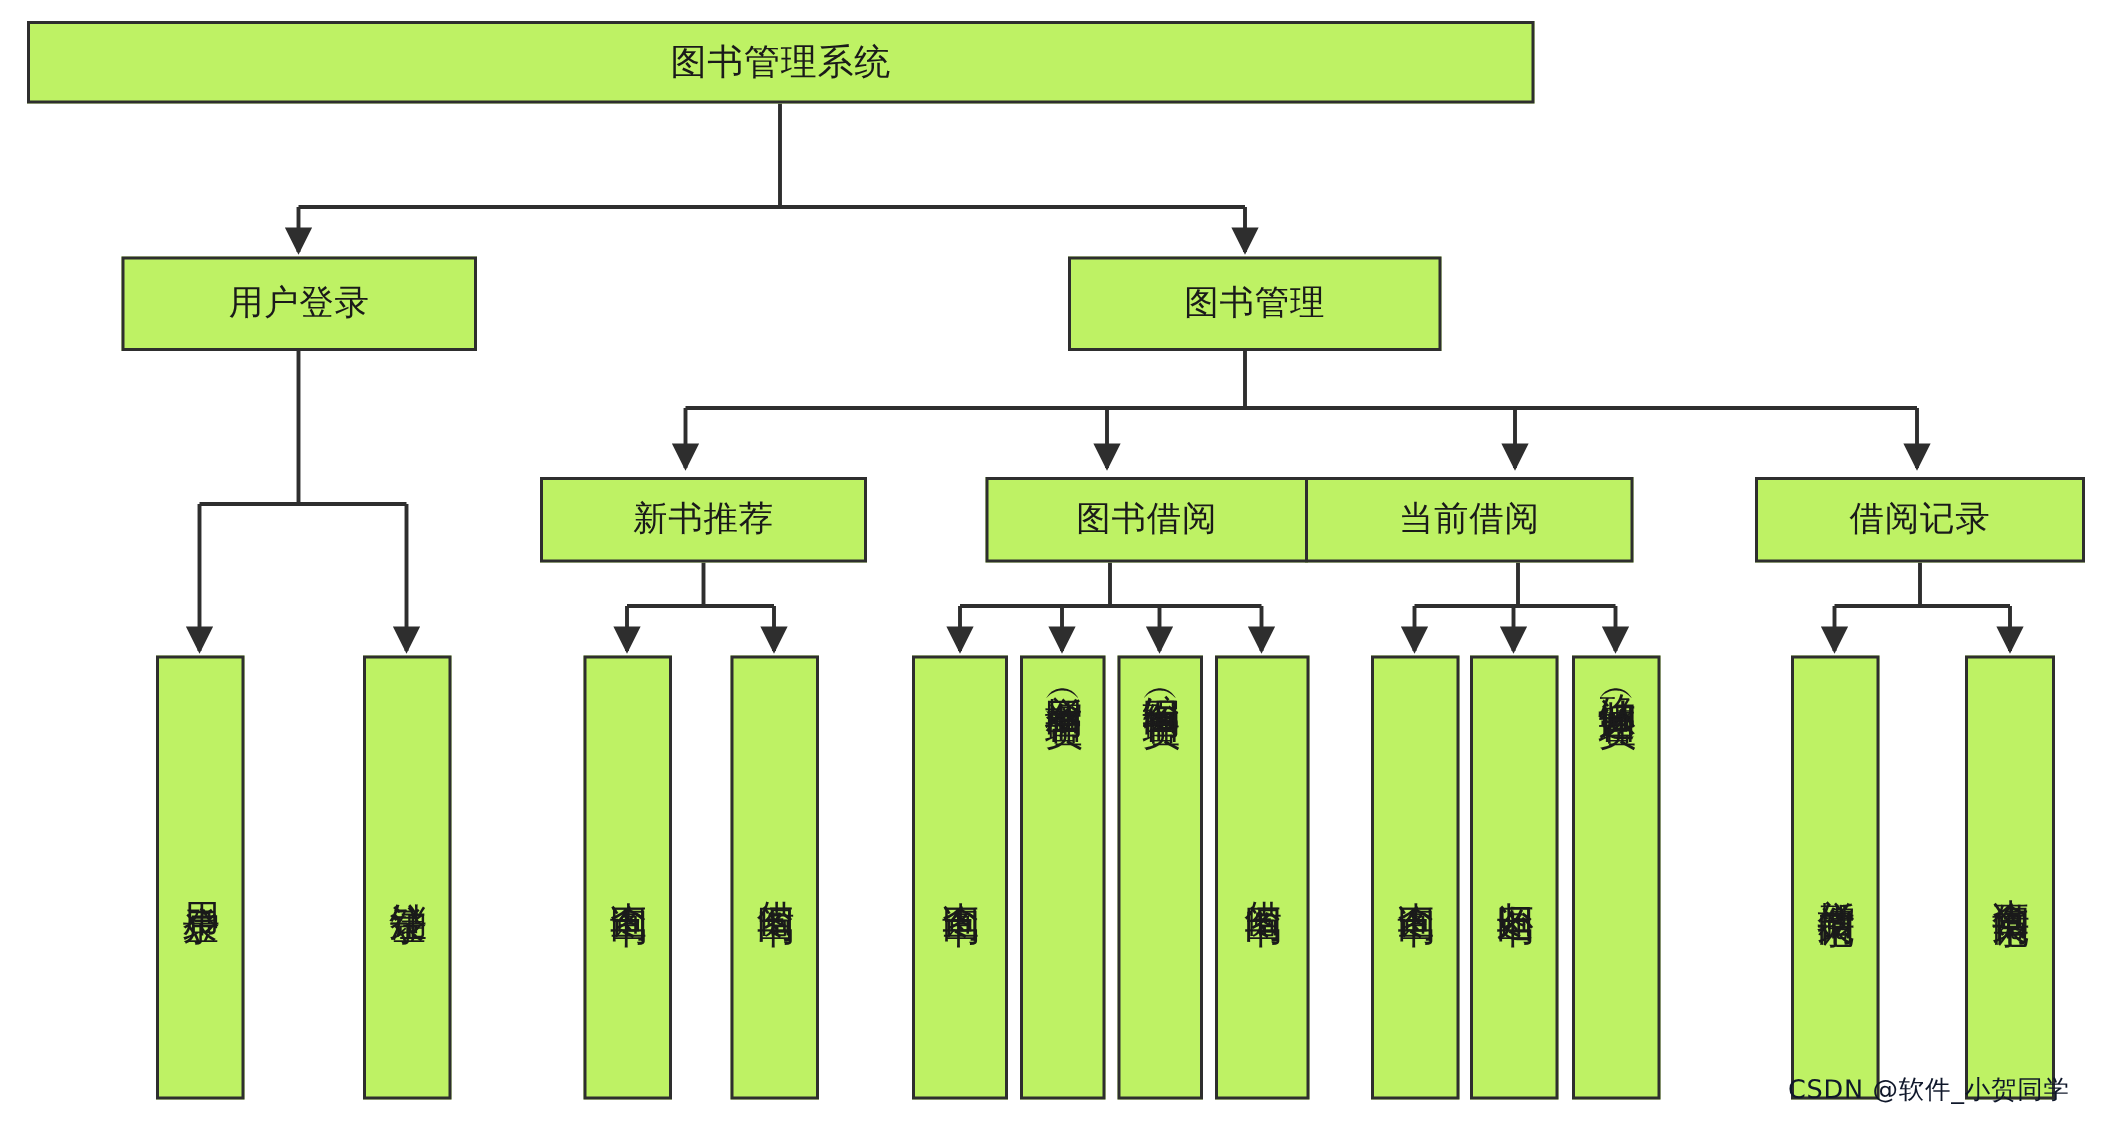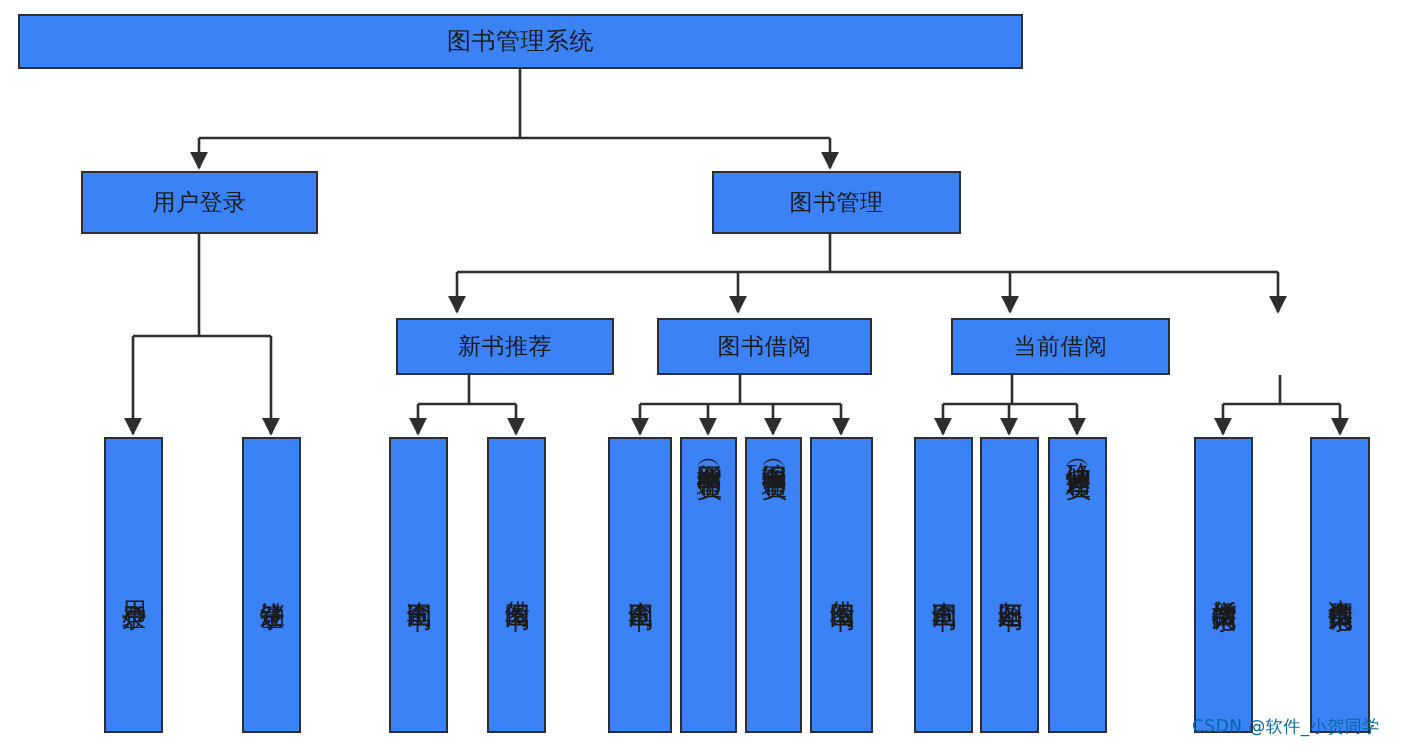--- a/index.html
+++ b/index.html
@@ -23,21 +23,21 @@
     left: 0;
     top: 0;
     width: 1405px;
     height: 747px;
     pointer-events: none;
   }
   .node {
     position: absolute;
     box-sizing: border-box;
     border: 2.5px solid #2e2e2e;
-    background: #3b82f6;
+    background: #bef264;
     display: flex;
     align-items: center;
     justify-content: center;
     color: #1a1a1a;
   }
   .node-label {
     display: block;
     line-height: 1.18;
     letter-spacing: 0.5px;
     white-space: nowrap;
@@ -70,21 +70,21 @@
     align-items: center;
     justify-content: center;
   }
   .leaf-wrap.top {
     align-items: flex-start;
     padding-top: 4px;
   }
   .watermark {
     position: absolute;
     font-size: 17px;
-    color: #0369a1;
+    color: #0f172a;
     white-space: nowrap;
     user-select: none;
     letter-spacing: 0.5px;
   }
 </style>
 </head>
 <body>
 
 <div id="canvas">
 
@@ -143,32 +143,35 @@
   </div>
 
   <div class="node horiz" style="left:81px; top:171px; width:237px; height:63px;">
     <span class="node-label">用户登录</span>
   </div>
 
   <div class="node horiz" style="left:712px; top:171px; width:249px; height:63px;">
     <span class="node-label">图书管理</span>
   </div>
 
-  <div class="node horiz" style="left:360px; top:318px; width:218px; height:57px;margin-left:36px;">
+  <div class="node horiz" style="left:360px; top:318px; width:218px; height:57px;">
     <span class="node-label">新书推荐</span>
   </div>
 
   <div class="node horiz" style="left:633px; top:318px; width:215px; height:57px;margin-left:24px;">
     <span class="node-label">图书借阅</span>
   </div>
 
-  <div class="node horiz" style="left:951px; top:318px; width:219px; height:57px;">
+  <div class="node horiz" style="left:870px; top:318px; width:219px; height:57px;">
     <span class="node-label">当前借阅</span>
   </div>
 
+  <div class="node horiz" style="left:1170px; top:318px; width:220px; height:57px;">
+    <span class="node-label">借阅记录</span>
+  </div>
 
   <div class="node vert" style="left:104px; top:437px; width:59px; height:296px;">
     <div class="leaf-wrap">
       <span class="node-label">用户登录</span>
     </div>
   </div>
 
   <div class="node vert" style="left:242px; top:437px; width:59px; height:296px;">
     <div class="leaf-wrap">
       <span class="node-label">注销登录</span>

